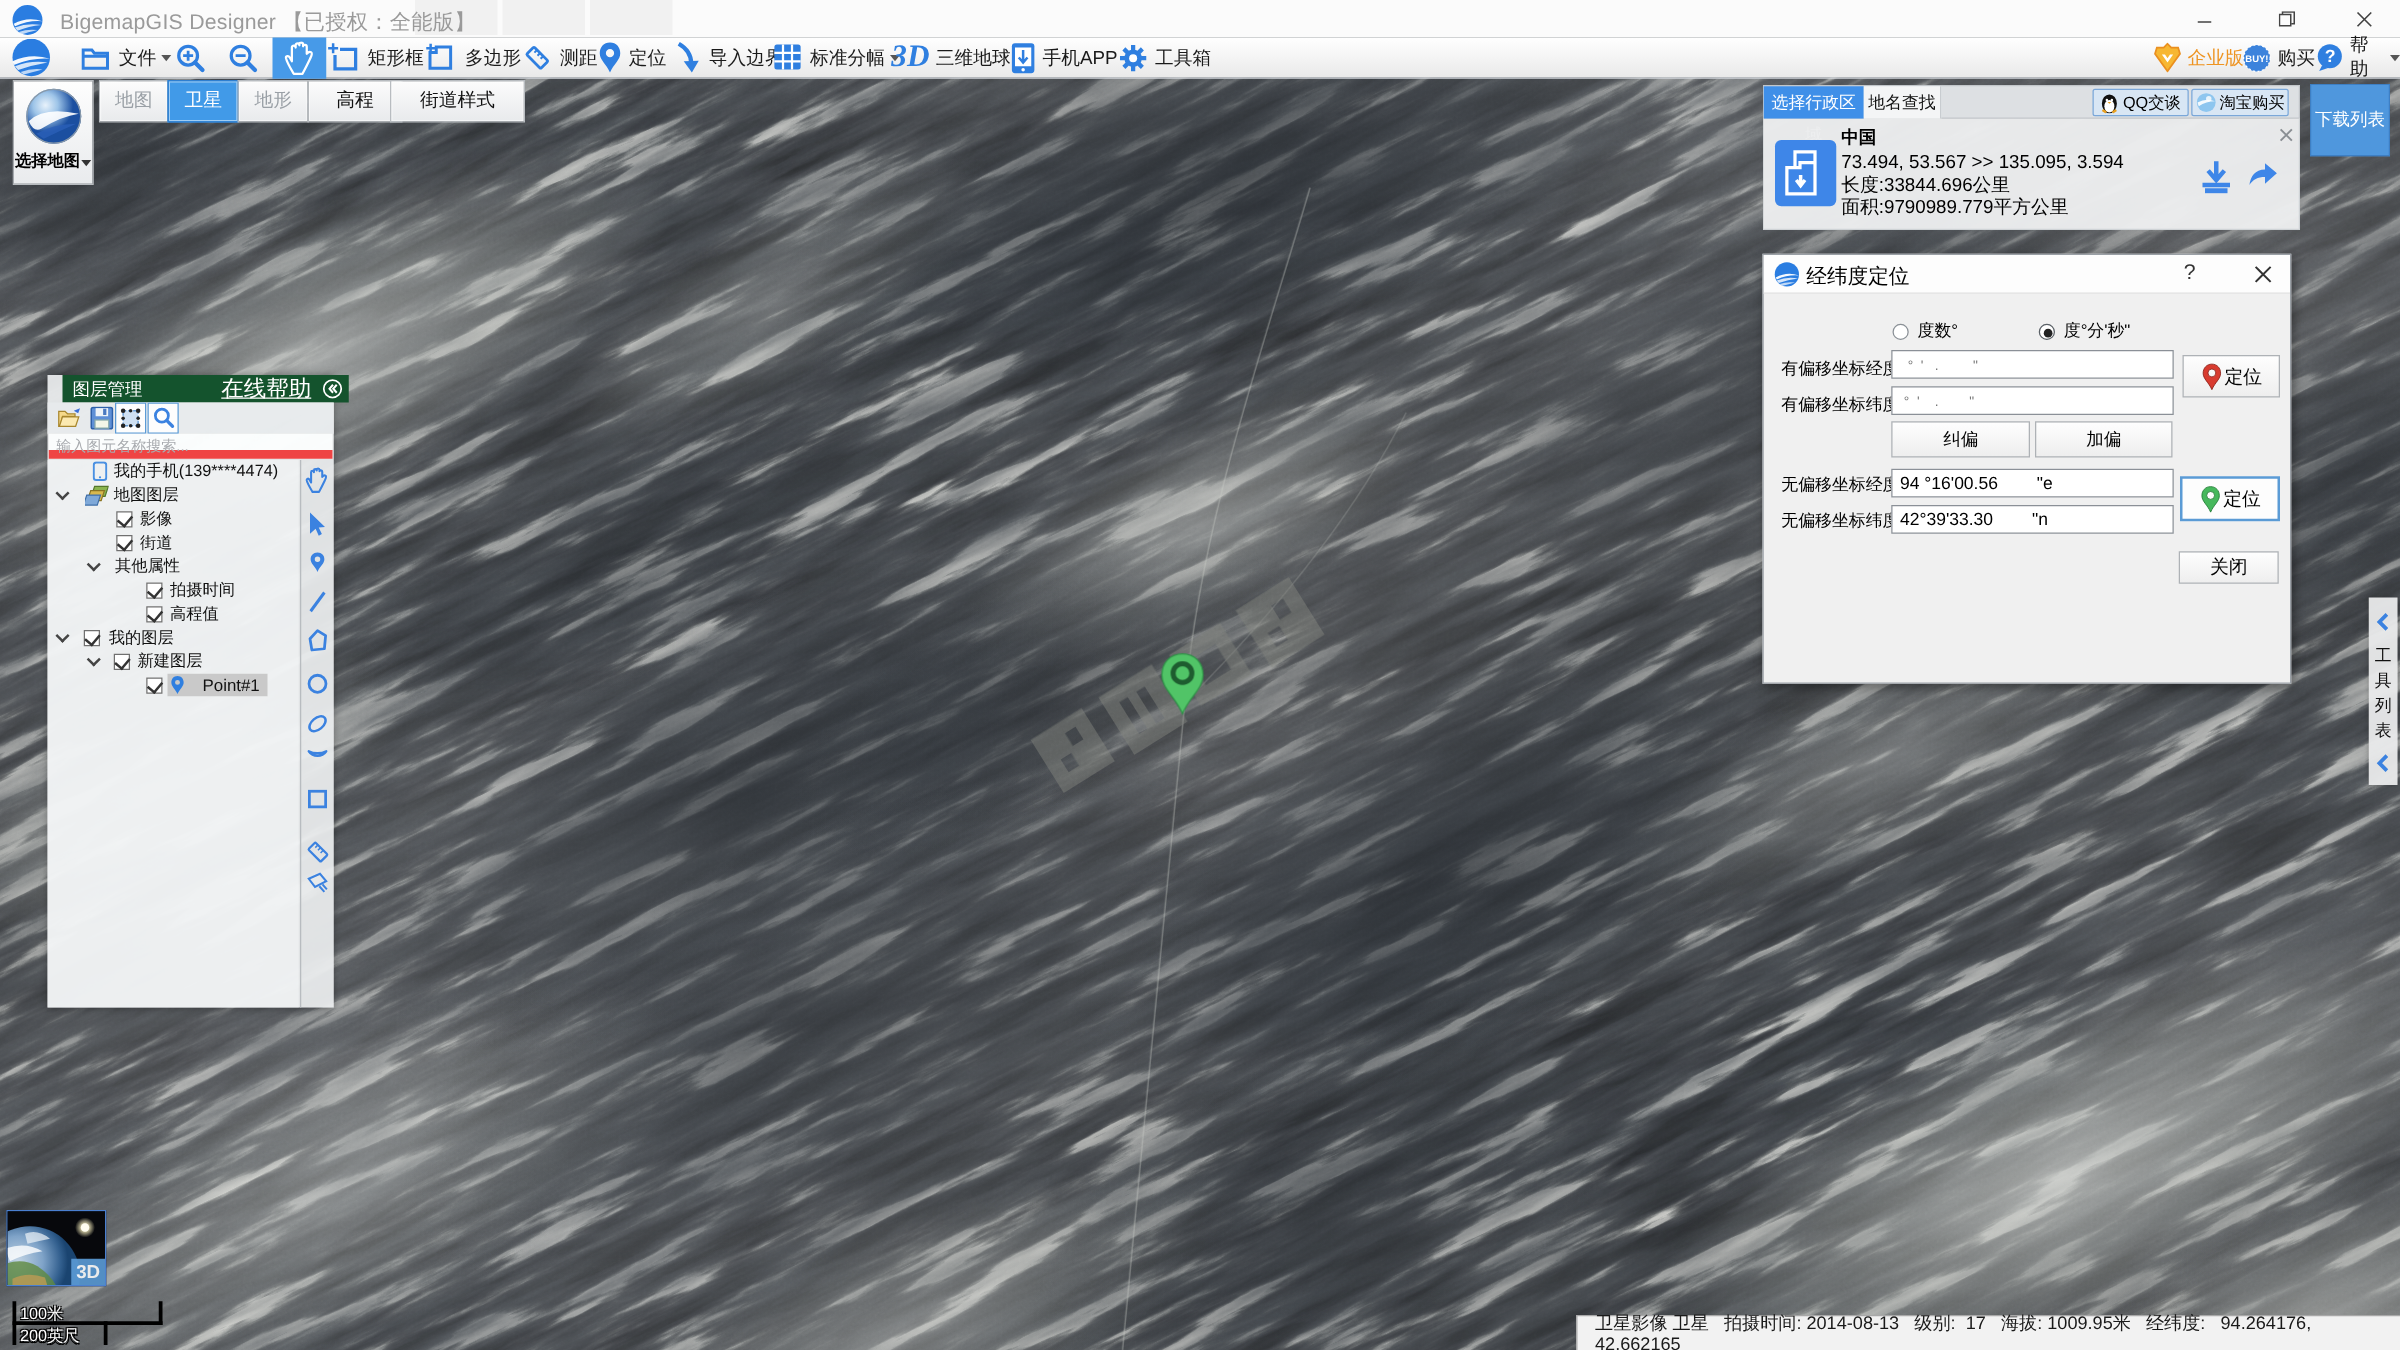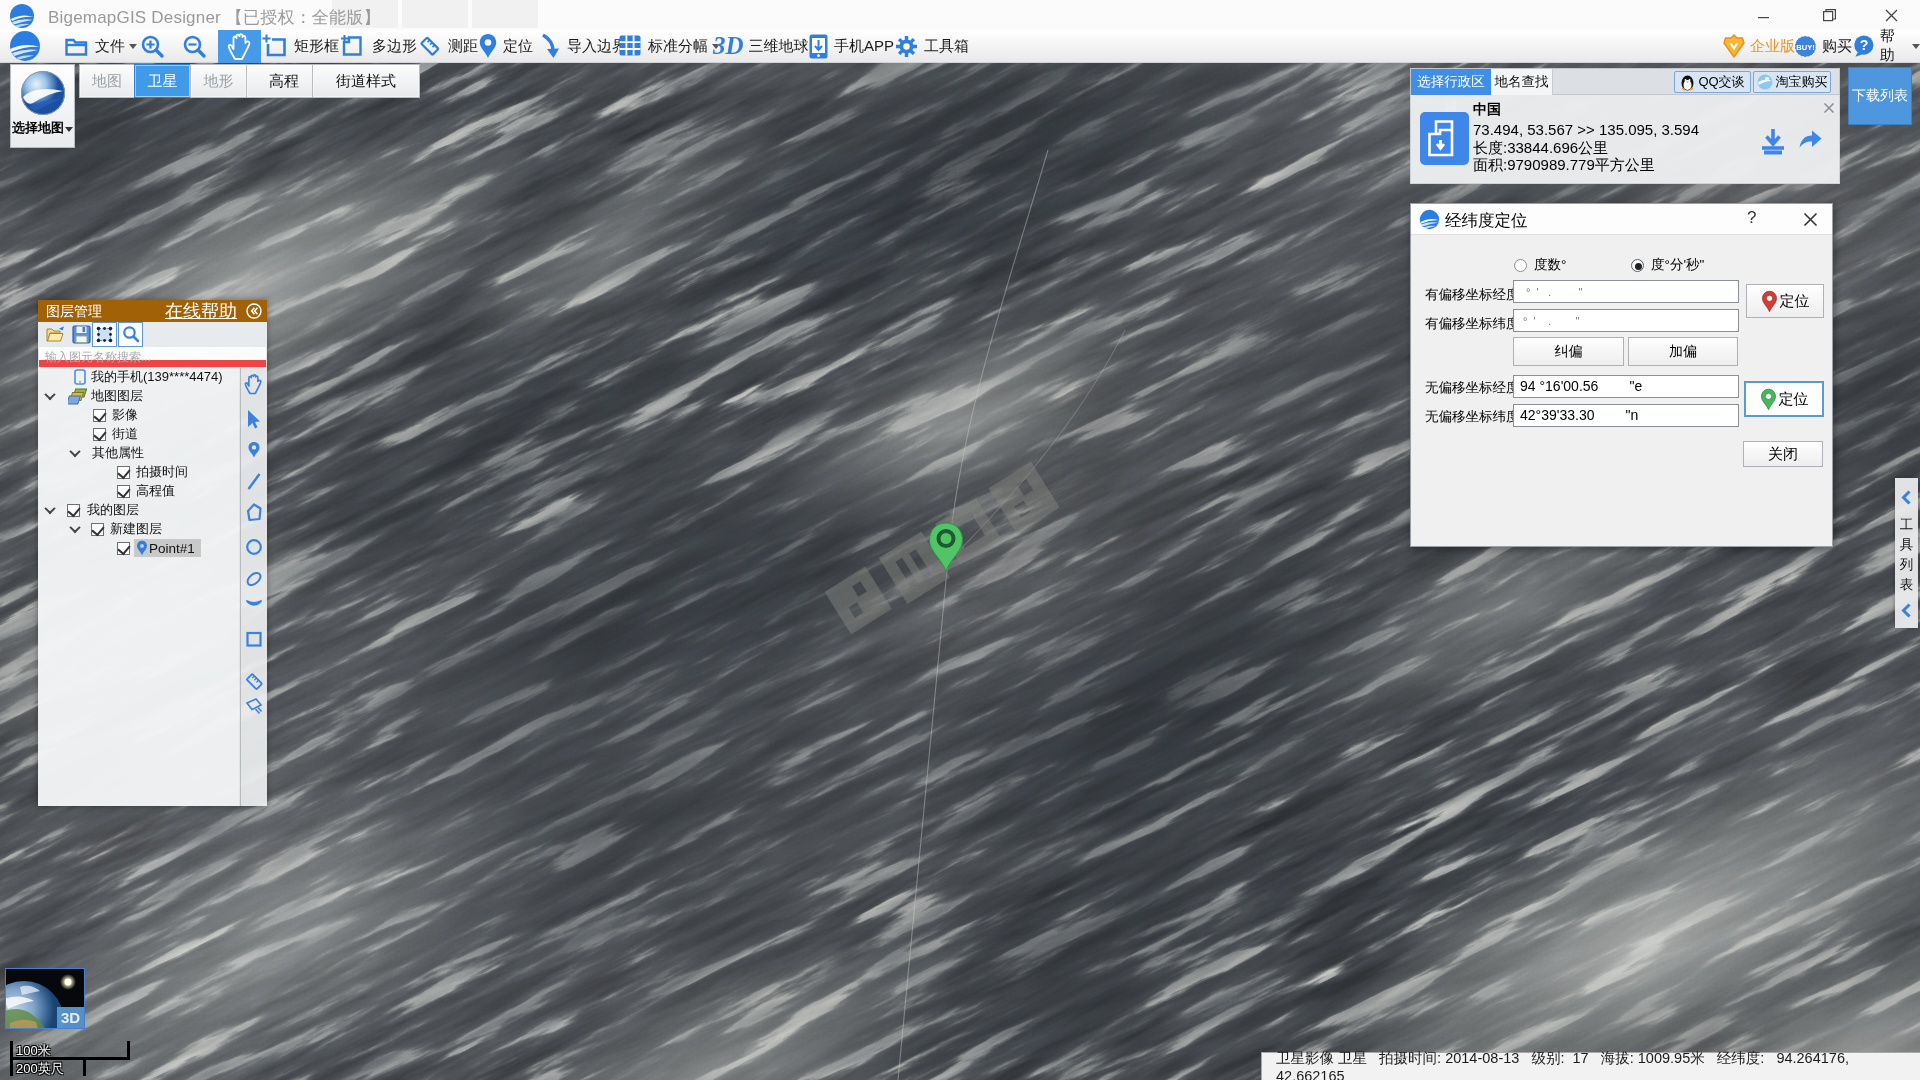--- a/index.html
+++ b/index.html
@@ -12,21 +12,21 @@
 
 #toolbar{left:0;top:30px;width:1920px;height:33px;background:linear-gradient(#fff,#f2f2f2 60%,#e9e9e9);border-bottom:1px solid #cfd4d9}
 .titem{position:absolute;top:0;height:32px;display:flex;align-items:center;font-size:15px;color:#1a1a1a}
 .titem svg{display:block}
 .tlabel{margin-left:5px}
 .caret{margin-left:4px;width:0;height:0;border-left:4px solid transparent;border-right:4px solid transparent;border-top:5px solid #555}
 
 .mbtn{position:absolute;top:64px;height:34px;border:1px solid #b8bcc0;background:linear-gradient(#fcfcfc,#e8eaec);font-size:15px;text-align:center;box-shadow:0 0 0 1px rgba(255,255,255,0.5) inset}
 
 #lpanel{left:38px;top:300px;width:229px;height:506px;background:rgba(237,239,240,0.92);box-shadow:0 0 6px rgba(0,0,0,0.35)}
-#lp-title{position:absolute;left:0;top:0;width:100%;height:22px;background:#a16207;color:#fff;font-size:14px;line-height:22px}
+#lp-title{position:absolute;left:12px;top:0;width:100%;height:22px;background:#14532d;color:#fff;font-size:14px;line-height:22px}
 #lp-tools{position:absolute;left:0;top:22px;width:100%;height:25px;background:rgba(232,234,236,0.95)}
 #lp-search{position:absolute;left:1px;top:47px;width:227px;height:20px;background:rgba(252,253,253,0.95);border-bottom:7px solid #ef4444;color:#a8abaf;font-size:12px;line-height:20px;padding-left:6px}
 .trow{position:absolute;height:16px;font-size:13px;color:#111;display:flex;align-items:center;white-space:nowrap}
 .chk{width:13px;height:13px;background:#fff;border:1px solid #707070;position:relative;flex:none}
 .chk:after{content:"";position:absolute;left:2px;top:0px;width:6px;height:9px;border:solid #333;border-width:0 2px 2px 0;transform:rotate(40deg)}
 .car{width:8px;height:8px;border:solid #444;border-width:0 2px 2px 0;transform:rotate(45deg) translate(-1px,-1px);flex:none}
 
 #dlg{left:1410px;top:203px;width:423px;height:344px;background:#f0f0f0;border:1px solid #9aa0a6;box-shadow:2px 3px 8px rgba(0,0,0,0.4)}
 #dlg-title{position:absolute;left:0;top:0;width:100%;height:31px;background:#fdfdfd;border-bottom:1px solid #e0e0e0}
 .dlabel{position:absolute;font-size:13.5px;color:#000;left:14px}
@@ -387,21 +387,21 @@
         <span class="car"></span>
         <span class="chk" style="margin-left:12px"></span>
         <span style="margin-left:6px">新建图层</span>
       </div>
  <div class="trow" style="left:79px;top:240px">
         <span class="chk"></span>
         <span style="display:inline-flex;align-items:center;background:#c9c9c9;height:18px;padding:0 6px 0 2px;margin-left:4px">
           <svg width="12" height="16" viewBox="0 0 20 26">
             <path d="M10 1 C5 1 1.8 4.8 1.8 9.5 C1.8 15 7 18 10 25 C13 18 18.2 15 18.2 9.5 C18.2 4.8 15 1 10 1 Z M10 6.2 A3.3 3.3 0 1 1 10 12.8 A3.3 3.3 0 1 1 10 6.2 Z" fill="#2f7fe0" fill-rule="evenodd"></path>
           </svg>
-          <span style="margin-left:1px;font-size:13.5px">Point#1</span>
+          <span style="margin-left:14px;font-size:13.5px">Point#1</span>
         </span>
       </div>
 
  <svg style="position:absolute;left:204px;top:72px" width="24" height="345" viewBox="0 0 24 345" fill="none" stroke="#3b82e0">
   <g transform="translate(2,2) scale(0.75)" stroke-width="2.2">
           <path d="M8 26 C5 21 2.5 17 1.8 13.5 C1.5 11.8 3.8 11.2 4.8 13 L6.5 16 L6.5 5 C6.5 3 9.5 3 9.5 5 L9.5 3.2 C9.5 1.2 12.5 1.2 12.5 3.2 L12.5 2.4 C12.5 0.6 15.5 0.6 15.5 2.6 L15.5 4 C15.5 2.4 18.4 2.4 18.4 4.4 L18.4 10 C18.4 10 20.2 7.8 21.8 8.7 C23.2 9.5 22.3 11.5 21.3 13.5 C20 16.2 18.2 20 15 26 Z" stroke-linejoin="round"></path>
         </g>
   <path d="M6 38 L6 55 L10.5 51 L13 56.5 L15.5 55.2 L13 50 L18 49.5 Z" fill="#3b82e0" stroke="none"></path>
   <path d="M12 70 C8.6 70 6.5 72.4 6.5 75.4 C6.5 79 10 80.8 12 85.5 C14 80.8 17.5 79 17.5 75.4 C17.5 72.4 15.4 70 12 70 Z M12 73.2 A2.2 2.2 0 1 1 12 77.6 A2.2 2.2 0 1 1 12 73.2 Z" fill="#3b82e0" fill-rule="evenodd" stroke="none"></path>
   <path d="M17.5 102 L6.5 117" stroke-width="2.4"></path>

